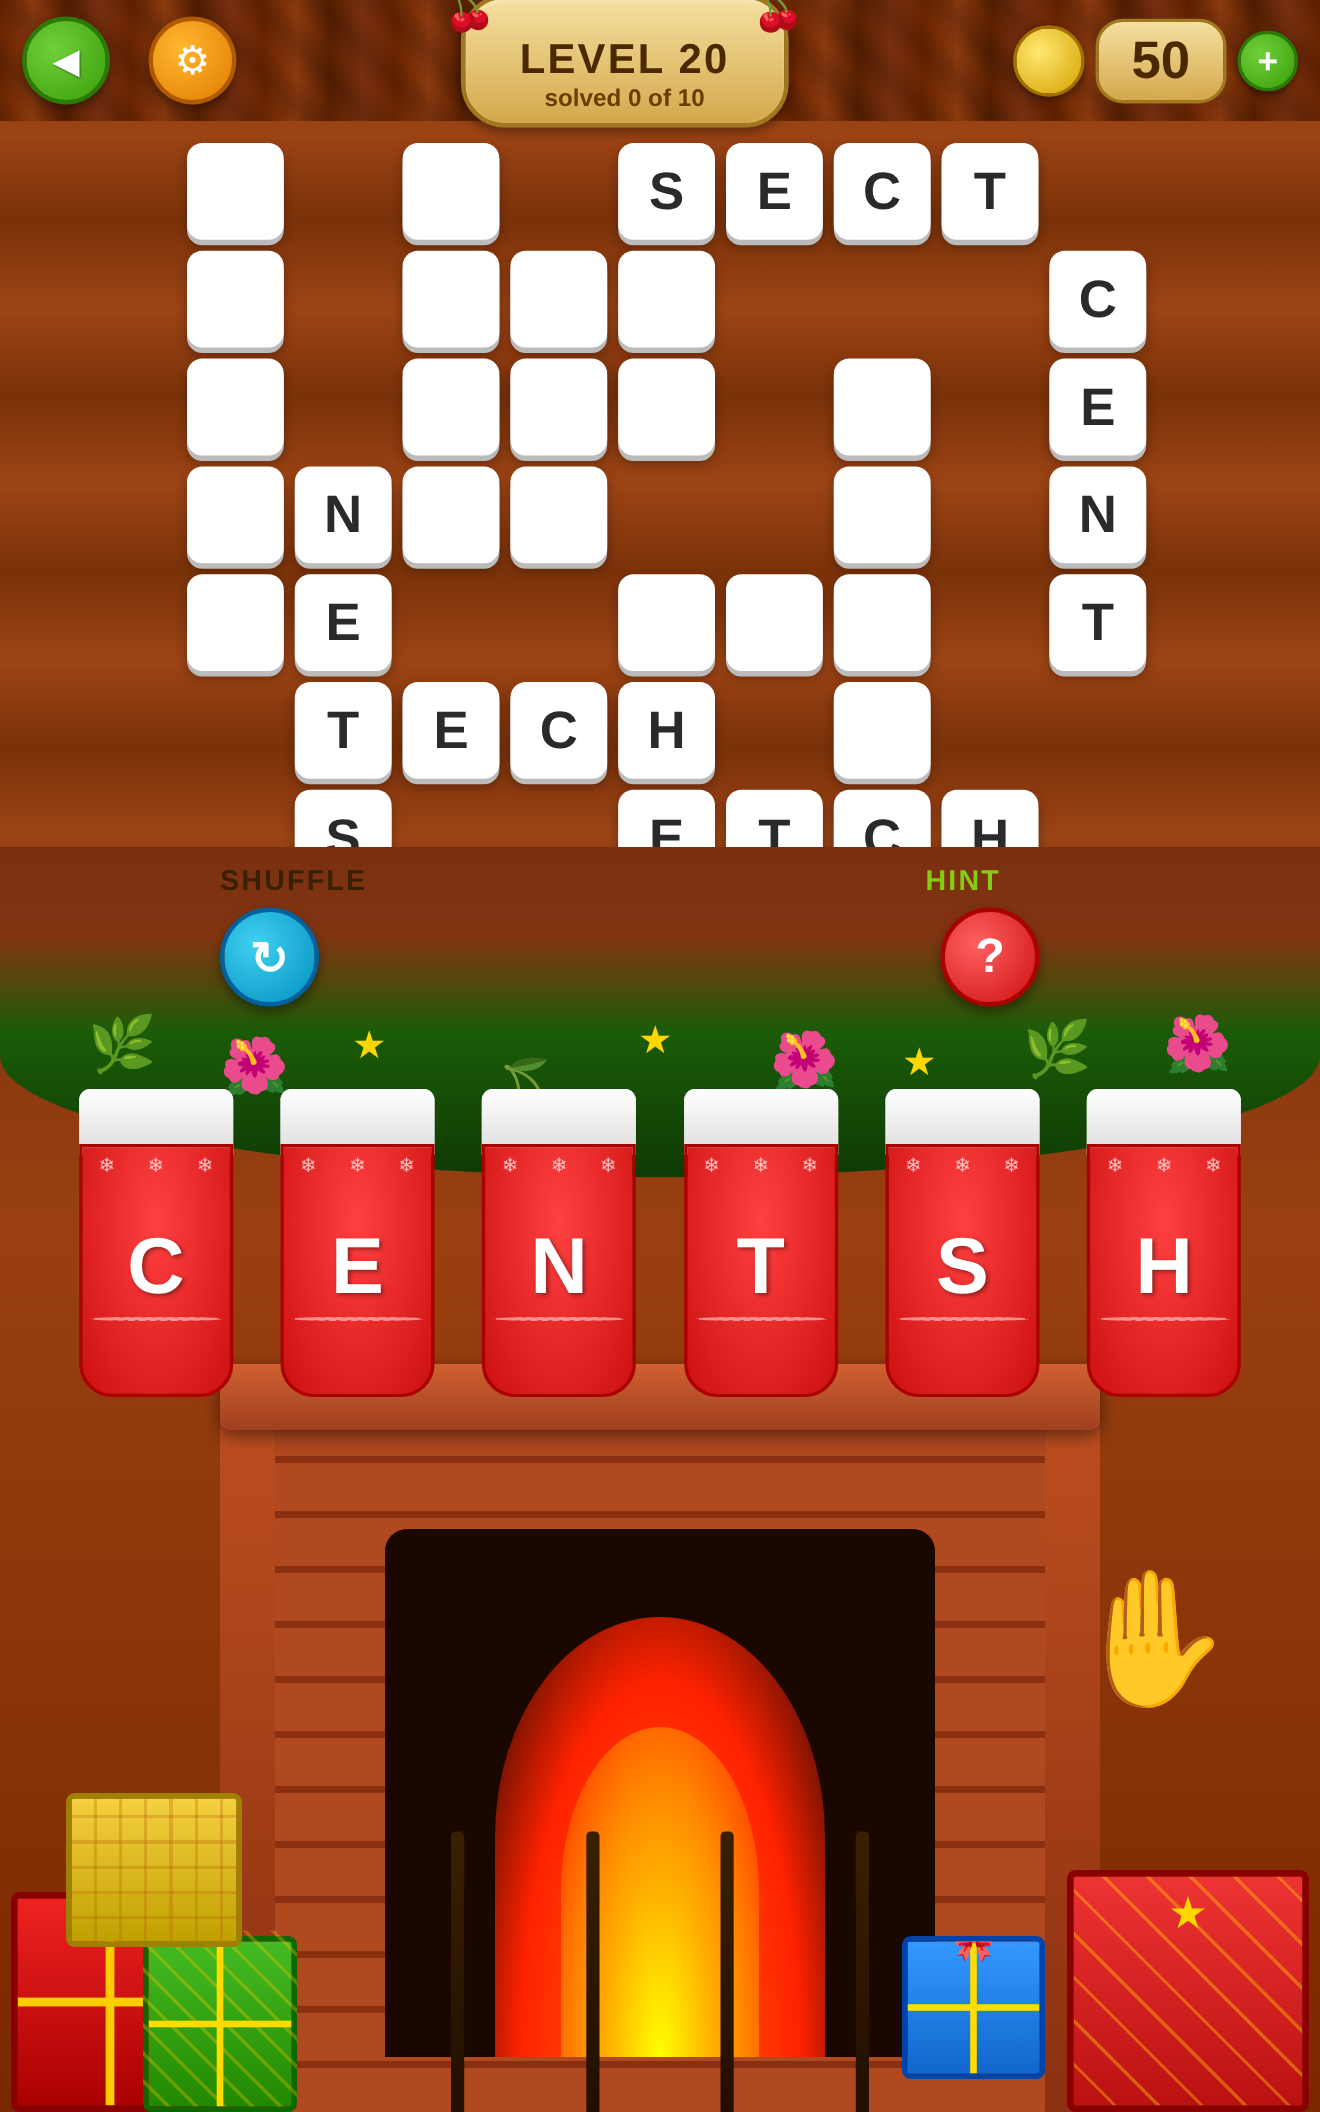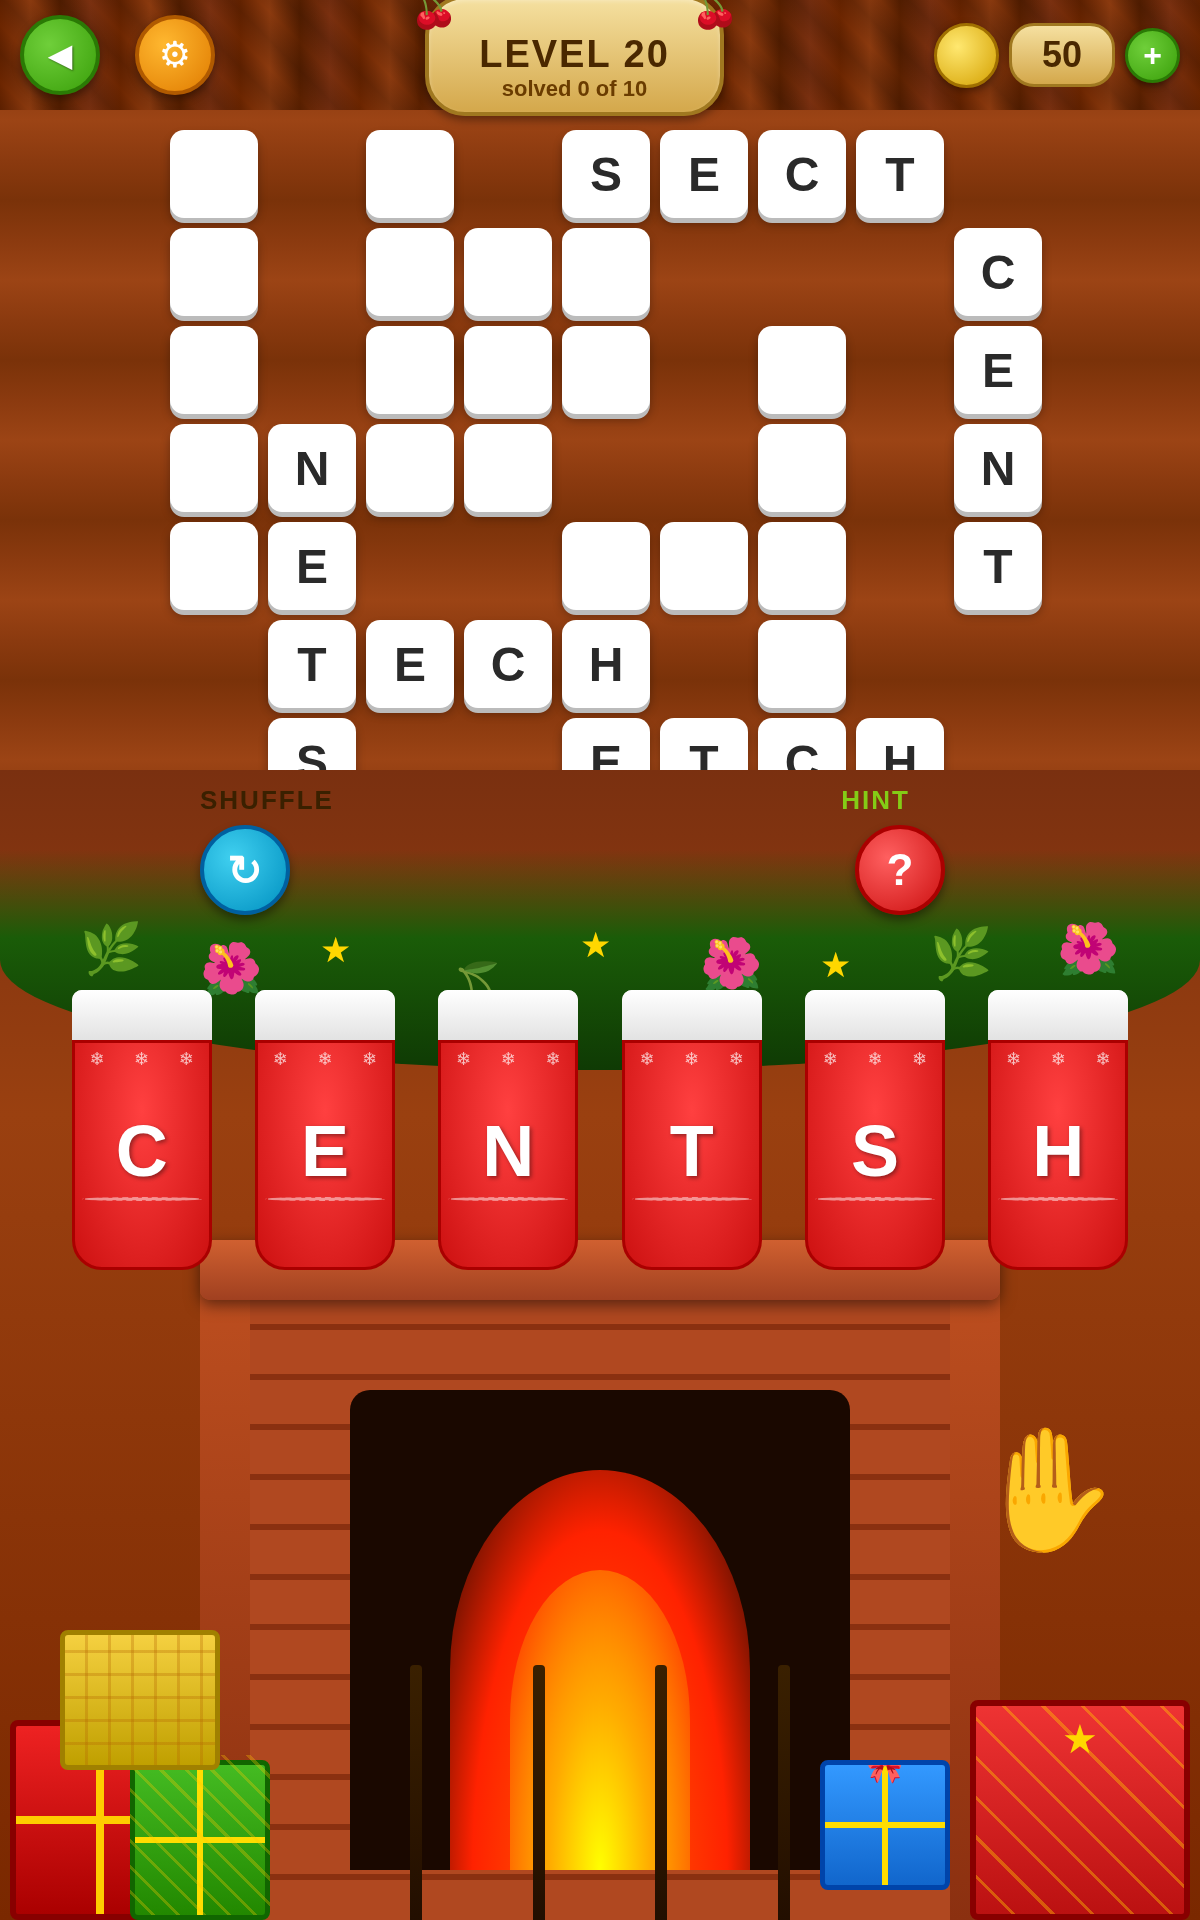--- a/index.html
+++ b/index.html
@@ -140,21 +140,21 @@
       border-radius: 50%;
       background: radial-gradient(circle at 35% 35%, #ffe870, #d4a000);
       border: 3px solid #a07000;
       box-shadow: 0 3px 8px rgba(0,0,0,0.4);
     }
     .coin-count {
       background: linear-gradient(180deg, #f5e0a0, #d4a84b);
       border: 3px solid #a07820;
       border-radius: 25px;
       padding: 8px 30px;
-      font-size: 36px;
+      font-size: 48px;
       font-weight: 900;
       color: #4a2800;
       min-width: 90px;
       text-align: center;
     }
     .btn-add-coins {
       width: 55px; height: 55px;
       border-radius: 50%;
       background: radial-gradient(circle at 35% 35%, #6fcf3a, #3a9f0a);
       border: 3px solid #2a7a05;

